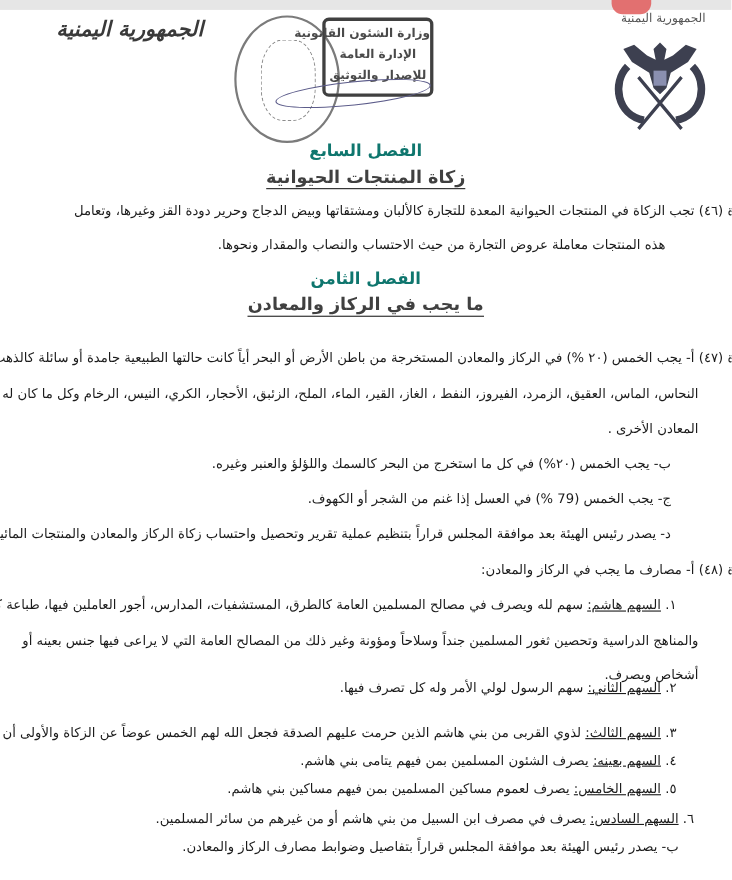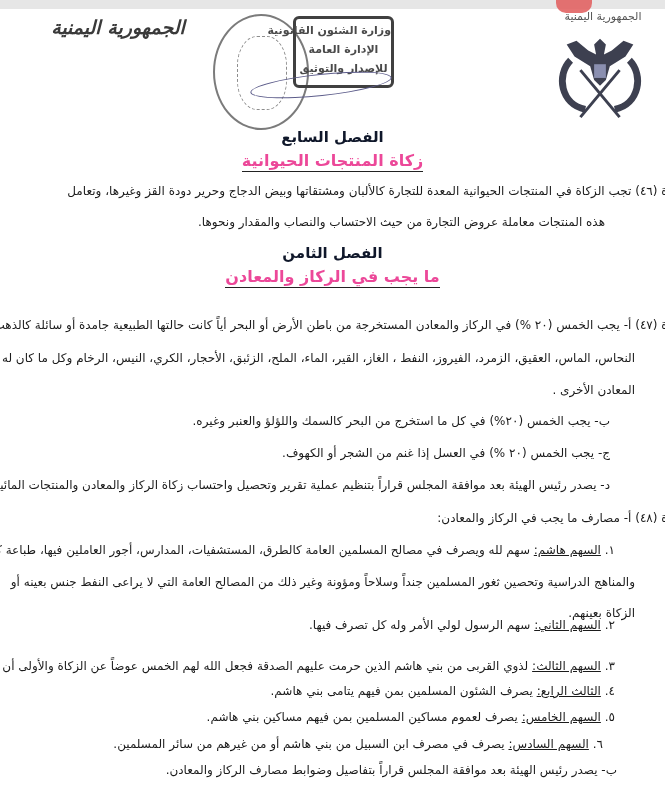--- a/index.html
+++ b/index.html
@@ -13,22 +13,22 @@
   .header-left { position:absolute; left:28px; top:12px; width:180px; text-align:center; direction:rtl; }
   .header-left div { font-family:"DejaVu Serif", serif; font-style:italic; font-weight:bold; font-size:19px; line-height:30px; color:#3a3a3a; letter-spacing:0.5px; }
   .stamp-round { position:absolute; left:213px; top:14px; width:92px; height:112px; border:2px solid #7b7b7b; border-radius:50%; }
   .stamp-round .inner { position:absolute; left:22px; top:20px; width:48px; height:72px; border:1px dashed #8d8d8d; border-radius:40%; }
   .stamp-rect { position:absolute; left:293px; top:16px; width:95px; height:64px; border:3px solid #404040; border-radius:6px; padding-top:2px; text-align:center; font-size:11px; line-height:19px; font-weight:bold; color:#4a4a4a; }
   .stamp-rect div { white-space:nowrap; }
   .signature { position:absolute; left:250px; top:74px; width:140px; height:20px; border:1.5px solid #5c5c8a; border-radius:50%; transform:rotate(-6deg); }
   .emblem-wrap { position:absolute; left:545px; top:8px; width:110px; height:112px; }
   .emblem-top { position:absolute; top:2px; left:10px; width:96px; text-align:center; font-size:11px; color:#555; }
   .emblem { position:absolute; top:22px; left:6px; width:98px; height:90px; }
-  .chapter-title { position:absolute; left:0; width:665px; text-align:center; font-weight:bold; font-size:15px; color:#0f172a; }
-  .chapter-sub { position:absolute; left:0; width:665px; text-align:center; font-weight:bold; font-size:16px; color:#ec4899; }
+  .chapter-title { position:absolute; left:0; width:665px; text-align:center; font-weight:bold; font-size:15px; color:#0f766e; }
+  .chapter-sub { position:absolute; left:0; width:665px; text-align:center; font-weight:bold; font-size:16px; color:#404040; }
   .chapter-sub span { border-bottom:1.5px solid #222; padding-bottom:1px; }
   .line { position:absolute; right:-18px; white-space:nowrap; font-size:12px; color:#1b1b1b; direction:rtl; }
   .u { text-decoration:underline; }
 </style>
 </head>
 <body>
 
 <div class="topbar"></div>
 <div class="red-tab"></div>
 
@@ -62,51 +62,51 @@
 <div class="line" style="top:184px">مادة (٤٦) تجب الزكاة في المنتجات الحيوانية المعدة للتجارة كالألبان ومشتقاتها وبيض الدجاج وحرير دودة القز وغيرها، وتعامل</div>
 <div class="line" style="top:215px; right:60px">هذه المنتجات معاملة عروض التجارة من حيث الاحتساب والنصاب والمقدار ونحوها.</div>
 
 <div class="chapter-title" style="top:244px">الفصل الثامن</div>
 <div class="chapter-sub" style="top:267px"><span>ما يجب في الركاز والمعادن</span></div>
 
 <div class="line" style="top:318px">مادة (٤٧) أ- يجب الخمس (٢٠ %) في الركاز والمعادن المستخرجة من باطن الأرض أو البحر أياً كانت حالتها الطبيعية جامدة أو سائلة كالذهب، الفضة،</div>
 <div class="line" style="top:351px; right:30px">النحاس، الماس، العقيق، الزمرد، الفيروز، النفط ، الغاز، القير، الماء، الملح، الزئبق، الأحجار، الكري، النيس، الرخام وكل ما كان له قيمة من</div>
 <div class="line" style="top:383px; right:30px">المعادن الأخرى .</div>
 <div class="line" style="top:414px; right:55px">ب- يجب الخمس (٢٠%) في كل ما استخرج من البحر كالسمك واللؤلؤ والعنبر وغيره.</div>
-<div class="line" style="top:446px; right:55px">ج- يجب الخمس (٢٠ %) في العسل إذا غنم من الشجر أو الكهوف.</div>
+<div class="line" style="top:446px; right:55px">ج- يجب الخمس (79 %) في العسل إذا غنم من الشجر أو الكهوف.</div>
 <div class="line" style="top:478px; right:55px">د- يصدر رئيس الهيئة بعد موافقة المجلس قراراً بتنظيم عملية تقرير وتحصيل واحتساب زكاة الركاز والمعادن والمنتجات المائية.</div>
 
 <div class="line" style="top:511px">مادة (٤٨) أ- مصارف ما يجب في الركاز والمعادن:</div>
 
 <div class="line" style="top:543px; right:50px">
   <span>١.</span>
   <span class="u">السهم هاشم:</span>
   <span>سهم لله ويصرف في مصالح المسلمين العامة كالطرق، المستشفيات، المدارس، أجور العاملين فيها، طباعة كتب العلم</span>
 </div>
-<div class="line" style="top:575px; right:30px">والمناهج الدراسية وتحصين ثغور المسلمين جنداً وسلاحاً ومؤونة وغير ذلك من المصالح العامة التي لا يراعى النفط جنس بعينه أو</div>
-<div class="line" style="top:606px; right:30px">الزكاة بعينهم.</div>
+<div class="line" style="top:575px; right:30px">والمناهج الدراسية وتحصين ثغور المسلمين جنداً وسلاحاً ومؤونة وغير ذلك من المصالح العامة التي لا يراعى فيها جنس بعينه أو</div>
+<div class="line" style="top:606px; right:30px">أشخاص ويصرف.</div>
 
 <div class="line" style="top:618px; right:50px">
   <span>٢.</span>
   <span class="u">السهم الثاني:</span>
   <span>سهم الرسول لولي الأمر وله كل تصرف فيها.</span>
 </div>
 <div class="line" style="top:659px; right:50px">
   <span>٣.</span>
   <span class="u">السهم الثالث:</span>
   <span>لذوي القربى من بني هاشم الذين حرمت عليهم الصدقة فجعل الله لهم الخمس عوضاً عن الزكاة والأولى أن تصرف في فقرائهم.</span>
 </div>
 <div class="line" style="top:684px; right:50px">
   <span>٤.</span>
-  <span class="u">الثالث الرابع:</span>
+  <span class="u">السهم بعينه:</span>
   <span>يصرف الشئون المسلمين بمن فيهم يتامى بني هاشم.</span>
 </div>
 <div class="line" style="top:710px; right:50px">
   <span>٥.</span>
   <span class="u">السهم الخامس:</span>
   <span>يصرف لعموم مساكين المسلمين بمن فيهم مساكين بني هاشم.</span>
 </div>
-<div class="line" style="top:737px; right:62px">
+<div class="line" style="top:737px; right:34px">
   <span>٦.</span>
   <span class="u">السهم السادس:</span>
   <span>يصرف في مصرف ابن السبيل من بني هاشم أو من غيرهم من سائر المسلمين.</span>
 </div>
 <div class="line" style="top:763px; right:48px">ب- يصدر رئيس الهيئة بعد موافقة المجلس قراراً بتفاصيل وضوابط مصارف الركاز والمعادن.</div>
 
 </body></html>

